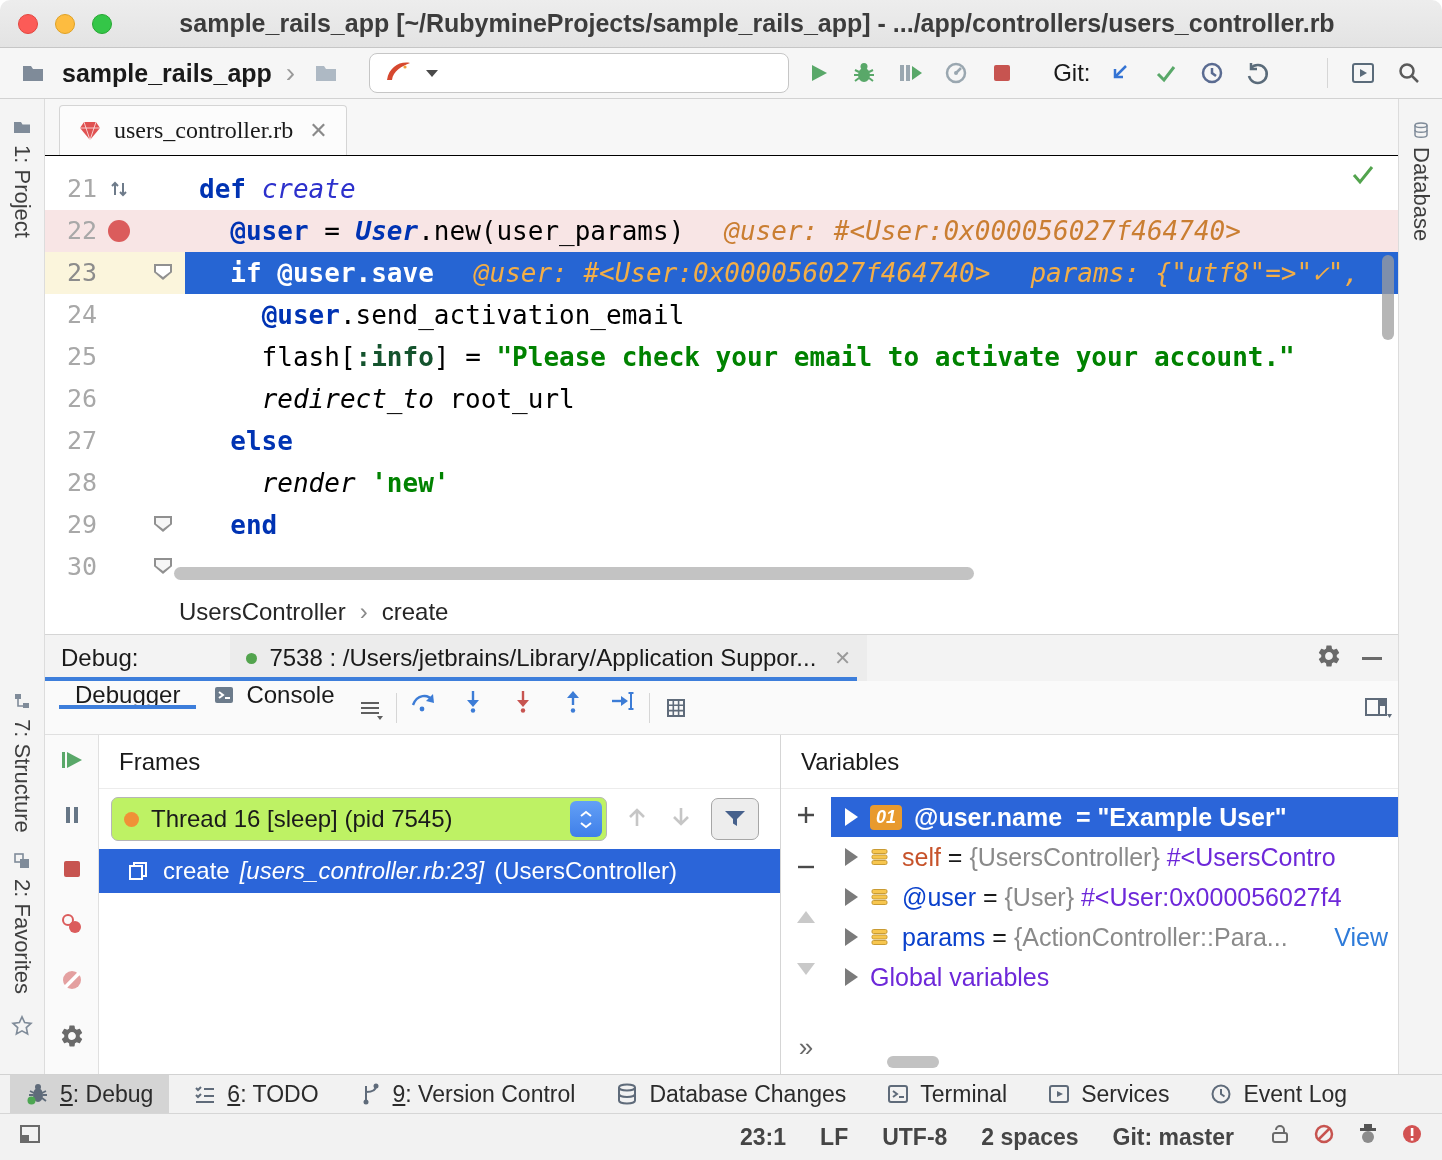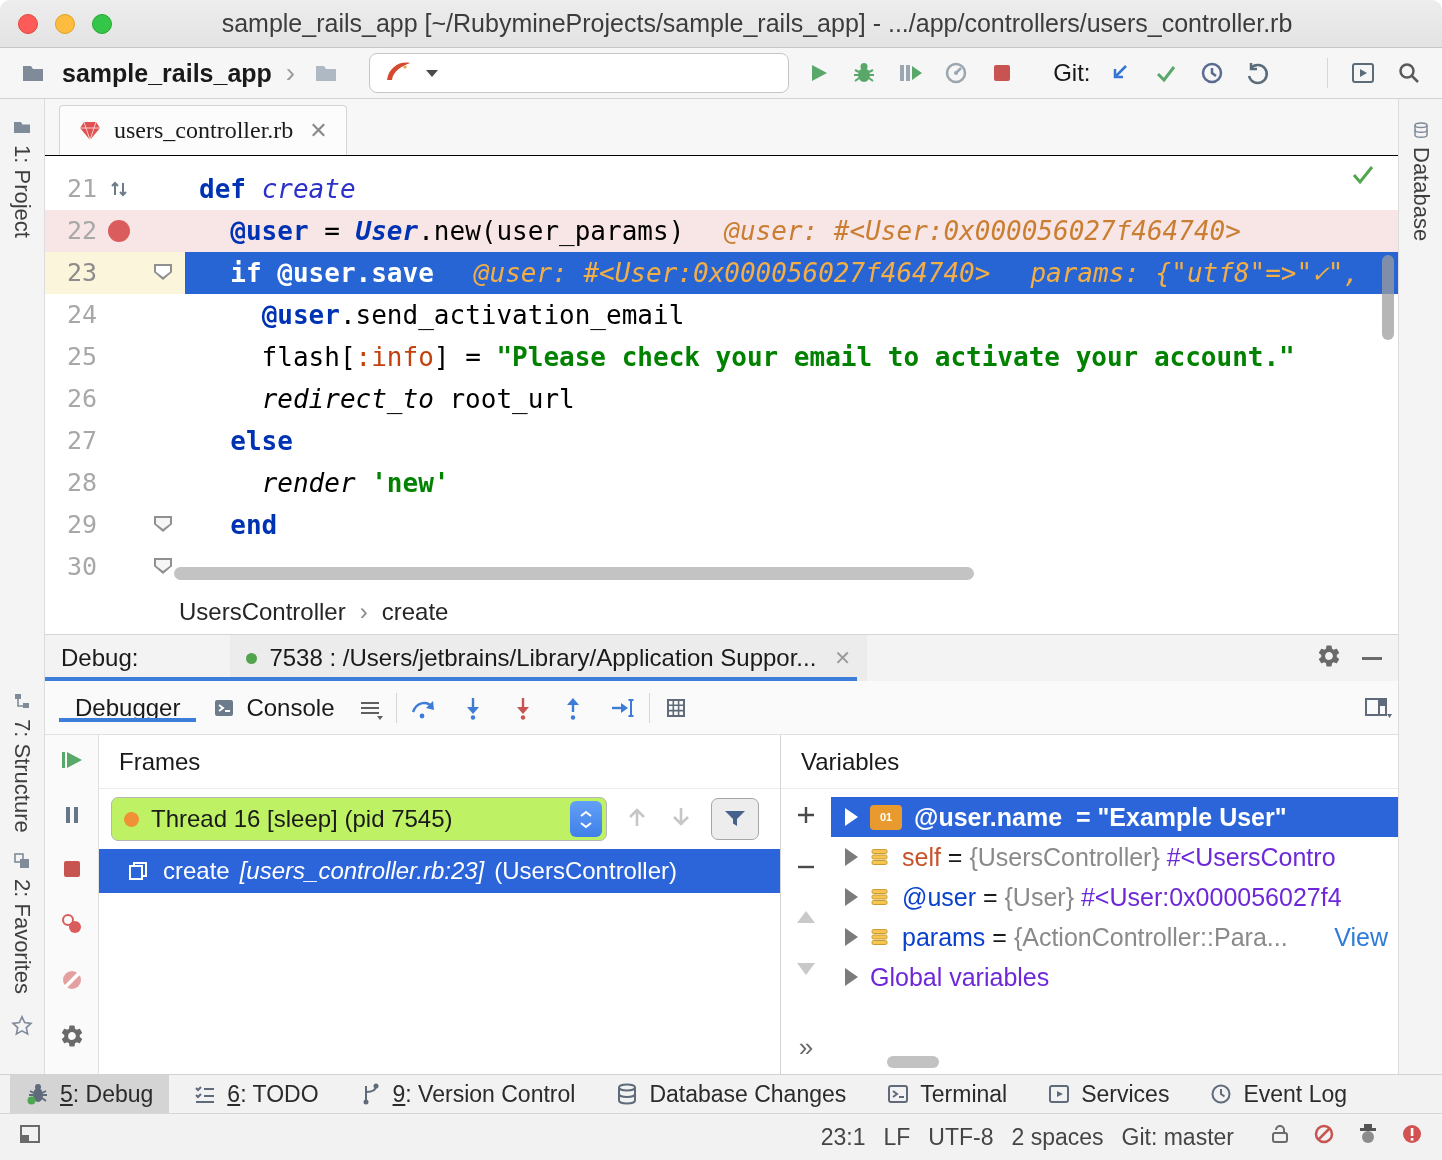--- a/index.html
+++ b/index.html
@@ -7,21 +7,21 @@
   body { font-family:"Liberation Sans", sans-serif; background:#fff; color:#1a1a1a; }
   .window { width:1442px; height:1160px; display:flex; flex-direction:column; background:#fff; }
 
   
   .titlebar { height:48px; flex:none; background:linear-gradient(#ededed,#e3e3e3); border-bottom:1px solid #c6c6c6; display:flex; align-items:center; position:relative; border-radius:10px 10px 0 0; }
   .traffic { display:flex; gap:17px; padding-left:18px; z-index:2; }
   .light { width:20px; height:20px; border-radius:50%; }
   .light.r { background:#fc5b57; border:1px solid #e2463f; }
   .light.y { background:#fdbc40; border:1px solid #dfa123; }
   .light.g { background:#34c648; border:1px solid #27a733; }
-  .title-text { position:absolute; left:112px; right:40px; text-align:center; font-size:25px; font-weight:400; color:#3c3c3c; white-space:nowrap; overflow:hidden; }
+  .title-text { position:absolute; left:112px; right:40px; text-align:center; font-size:25px; font-weight:700; color:#3c3c3c; white-space:nowrap; overflow:hidden; }
 
   
   .toolbar { height:51px; flex:none; background:#f6f6f6; border-bottom:1px solid #d2d2d2; display:flex; align-items:center; padding:0 16px; gap:12px; }
   .tb-project { font-size:25px; font-weight:700; color:#1a1a1a; }
   .chev { font-size:28px; color:#9a9a9a; line-height:1; margin:0 2px; }
   .run-combo { display:flex; align-items:center; gap:12px; background:#fff; border:1px solid #c6c6c6; border-radius:8px; height:40px; padding:0 14px; margin-left:14px; min-width:420px; }
   .run-combo .txt { font-size:24px; color:#1a1a1a; flex:1; }
   .icon-btn { width:34px; height:34px; display:flex; align-items:center; justify-content:center; flex:none; }
   .git-label { font-size:24px; color:#1a1a1a; margin-left:22px; }
   .vsep { width:1px; height:30px; background:#d6d6d6; margin:0 6px; flex:none; }
@@ -59,21 +59,21 @@
   .erow.exec .code span { color:#ffffff; font-weight:700;text-align:right; }
   .erow.exec .code .hint { color:#f3ae47; font-weight:400; }
   .bp-dot { position:absolute; top:50%; left:50%; transform:translate(-50%,-50%); width:22px; height:22px; border-radius:50%; background:#db5c5c; }
   .fold { position:absolute; top:12px; left:50%; transform:translateX(-50%); width:18px; height:16px; background:#909090; clip-path:polygon(0 0,100% 0,100% 52%,50% 100%,0 52%); }
   .fold::after { content:""; position:absolute; left:2px; top:2px; right:2px; bottom:3px; background:#f6f6f6; clip-path:polygon(0 0,100% 0,100% 52%,50% 100%,0 52%); }
   .fold.foldw::after { background:#ffffff; }
   .tk-kw { color:#0033b3; font-weight:700; }
   .tk-fn { color:#2d31cc; font-style:italic; }
   .tk-ivar { color:#0033b3; font-weight:700; }
   .tk-cls { color:#0033b3; font-weight:700; font-style:italic; }
-  .tk-sym { color:#c2410c; font-weight:400; }
+  .tk-sym { color:#14532d; font-weight:700; }
   .tk-str { color:#008200; font-weight:700; }
   .tk-meth { color:#000; font-style:italic; }
   .tk-pl { color:#000; }
   .hint { color:#ca7e32; font-style:italic; margin-left:40px; }
   .vthumb { position:absolute; right:4px; top:99px; width:12px; height:85px; background:#9e9e9e; opacity:.75; border-radius:6px; }
   .hthumb { position:absolute; left:129px; bottom:10px; width:800px; height:13px; background:#b9b9b9; opacity:.85; border-radius:7px; }
   .editor-check { position:absolute; top:6px; right:22px; }
 
   
   .breadcrumbs { height:44px; flex:none; display:flex; align-items:center; gap:14px; padding-left:134px; font-size:24px; color:#262626; }
@@ -84,21 +84,21 @@
   .debug-header .dlabel { font-size:24px; color:#1a1a1a; }
   .session-tab { display:flex; align-items:center; gap:12px; margin-left:92px; background:#ececec; height:100%; padding:0 16px; }
   .session-dot { width:11px; height:11px; border-radius:50%; background:#53a44e; flex:none; }
   .session-tab .txt { font-size:24px; color:#1a1a1a; }
   .session-tab .close { font-size:20px; color:#9a9a9a; margin-left:6px; }
   .debug-underline { position:absolute; left:0; bottom:0; width:812px; height:4px; background:#3d7edb; }
   .dh-right { margin-left:auto; display:flex; align-items:center; gap:20px; }
   .minus-bar { width:20px; height:3px; background:#6a6a6a; }
 
   
-  .debug-toolbar { height:54px; flex:none; background:#fafafa; border-bottom:1px solid #e0e0e0; display:flex; align-items:center; padding-left:14px; }
+  .debug-toolbar { height:54px; flex:none; background:#fafafa; border-bottom:1px solid #e0e0e0; display:flex; align-items:flex-start; padding-left:14px; }
   .dbg-tab { position:relative; display:flex; align-items:center; gap:10px; padding:0 16px; font-size:24px; color:#1a1a1a; }
   .dbg-tab.sel::after { content:""; position:absolute; left:0; right:0; bottom:0; height:4px; background:#3d7edb; }
   .dt-icon { width:40px; display:flex; align-items:center; justify-content:center; flex:none; align-self:center; height:40px; }
   .dt-group { display:flex; align-items:center; gap:10px; }
   .debug-toolbar .vsep { align-self:center; }
   .dt-spacer { flex:1; }
 
   
   .debug-body { flex:1; display:flex; min-height:0; background:#fff; }
   .dstrip { width:54px; flex:none; border-right:1px solid #e0e0e0; background:#fafafa; display:flex; flex-direction:column; align-items:center; padding:12px 0; gap:26px; }
@@ -120,41 +120,41 @@
   .variables { flex:1; min-width:0; display:flex; flex-direction:column; background:#fff; }
   .vars-body { flex:1; display:flex; min-height:0; position:relative; }
   .vtool { width:50px; flex:none; display:flex; flex-direction:column; align-items:center; padding:14px 0; gap:24px; }
   .vtool .more { margin-top:au­to; }
   .vtool .spacer { flex:1; }
   .vtree { flex:1; min-width:0; position:relative; padding-top:8px; }
   .vrow { height:40px; display:flex; align-items:center; gap:12px; padding-left:8px; font-size:25px; white-space:pre; overflow:hidden; position:relative; }
   .vrow.sel { background:#2b65d9; }
   .tri { width:0; height:0; border-left:13px solid #7b7b7b; border-top:9px solid transparent; border-bottom:9px solid transparent; flex:none; margin-left:6px; }
   .vrow.sel .tri { border-left-color:#fff; }
-  .badge { min-width:32px; height:25px; padding:0 4px; background:#e89a2e; color:#fff; font-size:11px; font-weight:700; border-radius:4px; display:flex; align-items:center; justify-content:center; flex:none; }
+  .badge { min-width:32px; height:25px; padding:0 4px; background:#e89a2e; color:#fff; font-size:18px; font-weight:700; border-radius:4px; display:flex; align-items:center; justify-content:center; flex:none;font-style:italic; }
   .ficon { display:flex; flex:none; }
   .vtxt { overflow:hidden; }
   .sg-wname { color:#fff; font-weight:700; }
   .sg-vself { color:#c7532b; }
   .sg-vname { color:#0a41cc; }
   .sg-veq { color:#1a1a1a; }
   .sg-vtype { color:#8a8a8a; }
   .sg-vval { color:#6d28d9; }
   .view-link { position:absolute; right:10px; top:0; height:40px; line-height:40px; color:#2e7bd9; background:#fff; padding-left:10px; }
   .vars-hthumb { position:absolute; left:56px; bottom:6px; width:52px; height:12px; background:#c2c2c2; border-radius:6px; }
 
   
   .bottombar { height:39px; flex:none; background:#f2f2f2; border-top:1px solid #d2d2d2; display:flex; align-items:stretch; padding:0 10px; gap:8px; font-size:23px; color:#2b2b2b; }
   .bitem { display:flex; align-items:center; gap:10px; padding:0 16px; }
   .bitem.active { background:#d4d4d4; }
   .bitem u { text-decoration:underline; }
 
   
   .statusbar { height:47px; flex:none; background:#f2f2f2; border-top:1px solid #d6d6d6; display:flex; align-items:center; padding:0 18px; font-size:23px; color:#454545; }
-  #status-items { margin-left:auto; display:flex; align-items:center; gap:18px; }
+  #status-items { margin-left:auto; display:flex; align-items:center; gap:34px;font-weight:bold; }
   .status-icons { display:flex; align-items:center; gap:20px; margin-left:34px; }
 </style>
 </head>
 <body>
 
 <div class="window">
 
   <div class="titlebar">
     <div class="traffic">
       <div class="light r"></div>

